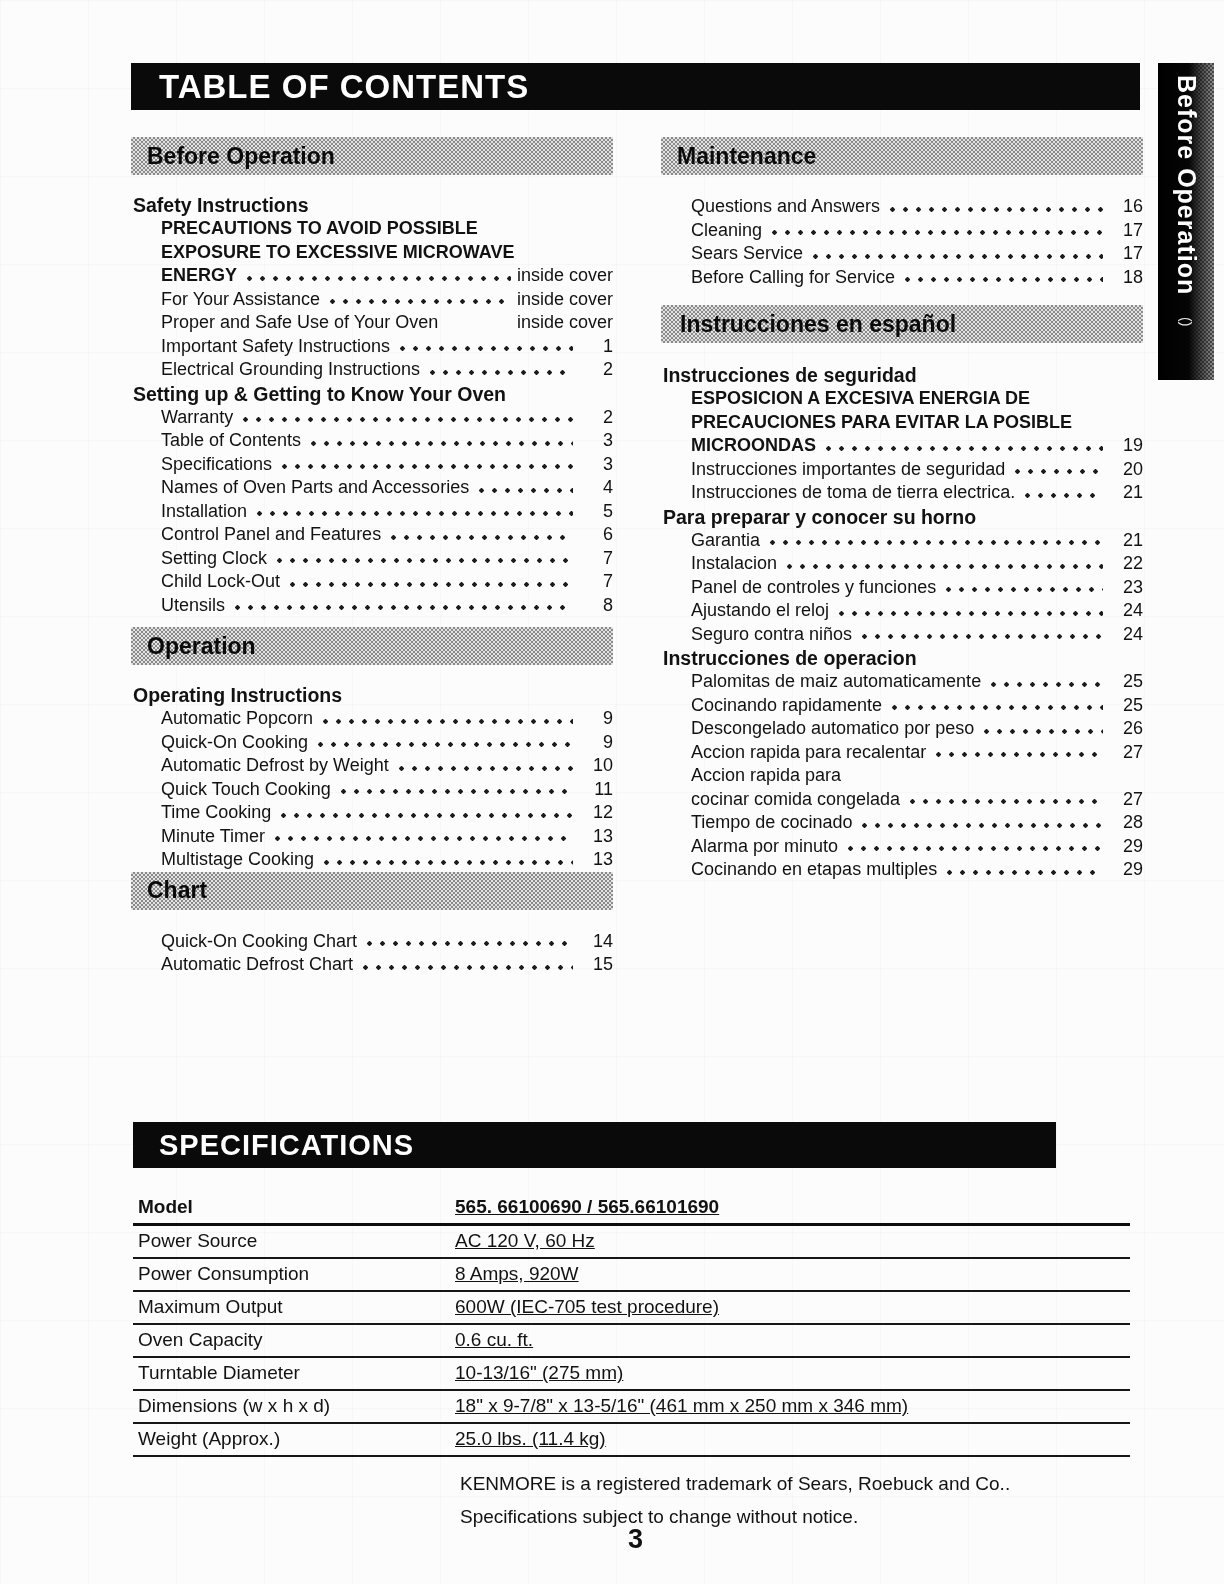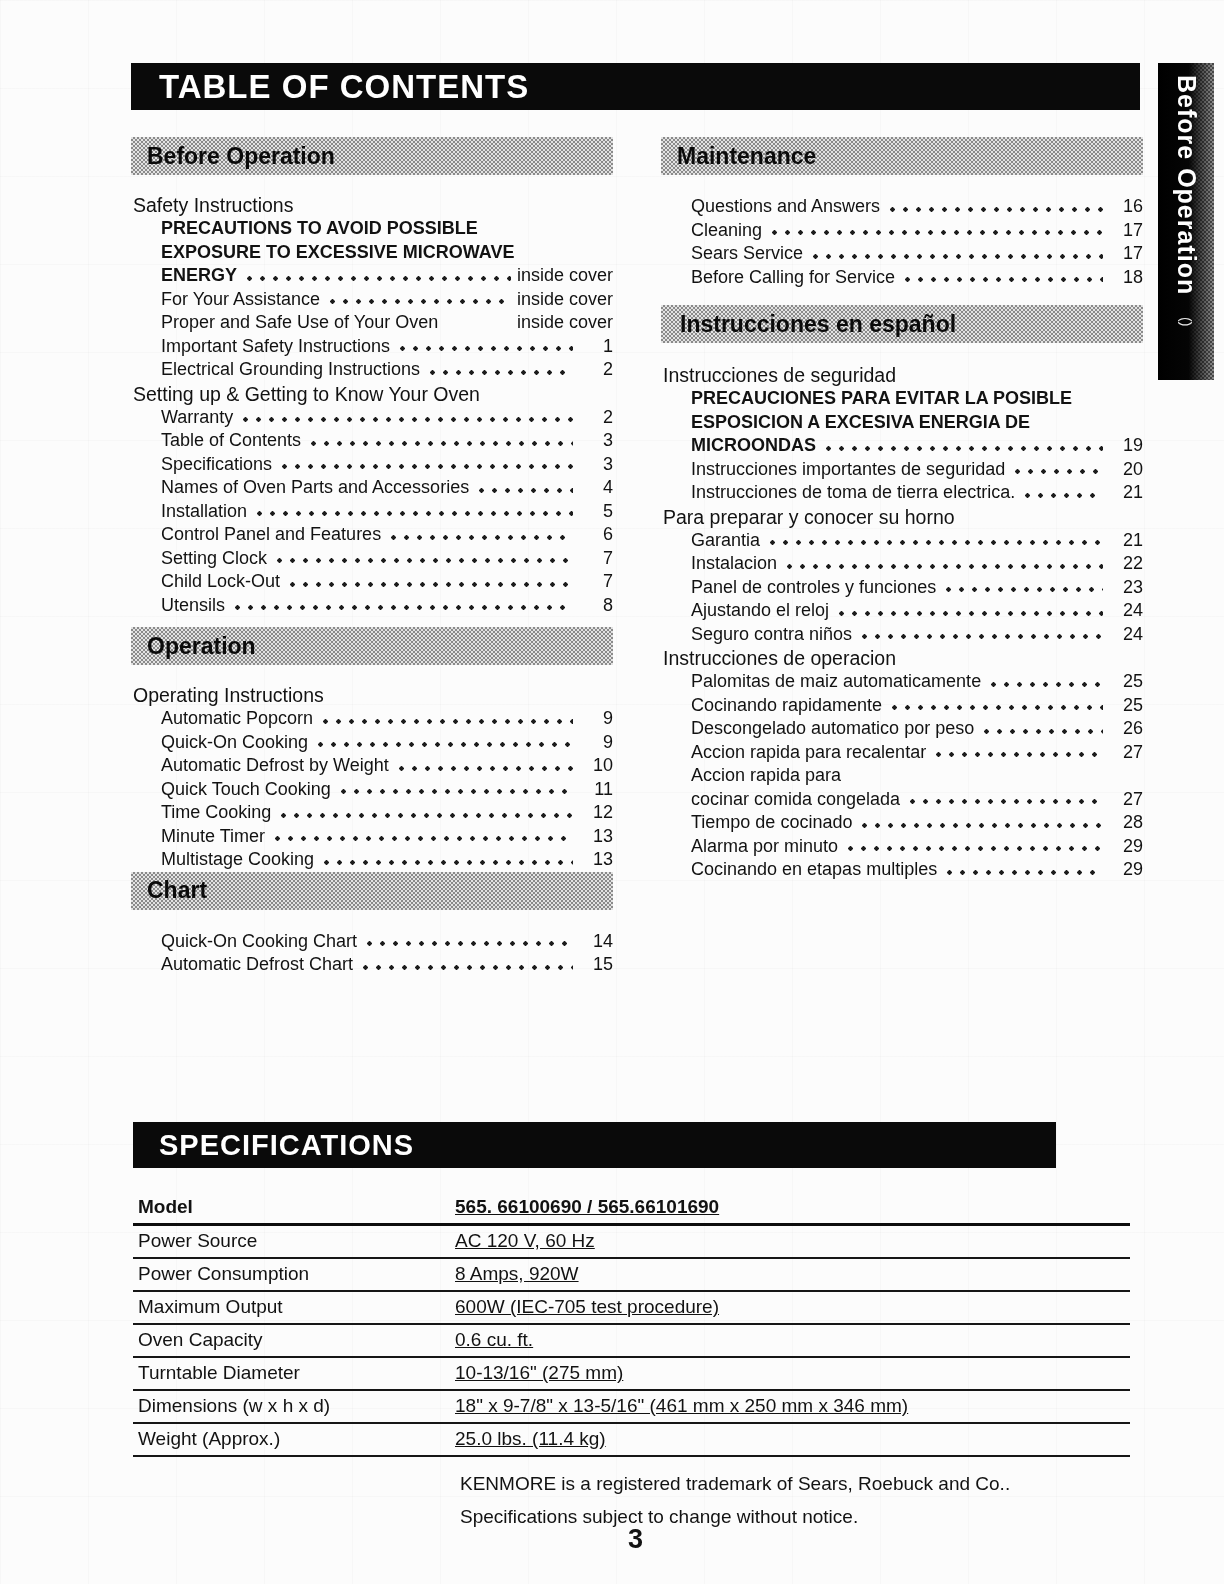--- a/index.html
+++ b/index.html
@@ -40,21 +40,21 @@
   .band{
     height:38px;display:flex;align-items:center;
     background-color:#bdbdbd;
     background-image:repeating-conic-gradient(#8a8a8a 0% 25%, #e3e3e3 0% 50%);
     background-size:4px 4px;
     font-size:23px;font-weight:bold;color:#0a0a0a;
     padding-left:16px;box-sizing:border-box;
   }
   .gap18{margin-bottom:18px;} .gap20{margin-bottom:20px;}
   .mt10{margin-top:10px;} .mt12{} .mt16{margin-top:16px;padding-left:19px;}
-  .group-heading{font-size:19.5px;font-weight:normal;line-height:24px;margin:0 0 0 2px;}
+  .group-heading{font-size:19.5px;font-weight:bold;line-height:24px;margin:0 0 0 2px;}
   .toc-row{
     display:flex;align-items:center;
     font-size:18px;line-height:23.5px;
     padding-left:30px;
   }
   .toc-row.b .t{font-weight:bold;}
   .toc-row .t{white-space:nowrap;}
   .leader{
     flex:1;min-width:10px;height:1em;margin:0 6px;
     background-image:radial-gradient(circle, #1c1c1c 2px, transparent 2.4px);
@@ -268,25 +268,25 @@
     <span class="pg">18</span>
   </div>
 
   <div class="band mt16 gap20">
     <span>Instrucciones en español</span>
   </div>
 
   <div class="group-heading">Instrucciones de seguridad</div>
 
   <div class="toc-row b cont">
+    <span class="t">ESPOSICION A EXCESIVA ENERGIA DE</span>
+
+  </div>
+  <div class="toc-row b cont">
     <span class="t">PRECAUCIONES PARA EVITAR LA POSIBLE</span>
-
-  </div>
-  <div class="toc-row b cont">
-    <span class="t">ESPOSICION A EXCESIVA ENERGIA DE</span>
 
   </div>
   <div class="toc-row b">
     <span class="t">MICROONDAS</span>
     <span class="leader"></span>
     <span class="pg">19</span>
   </div>
   <div class="toc-row">
     <span class="t">Instrucciones importantes de seguridad</span>
     <span class="leader"></span>

